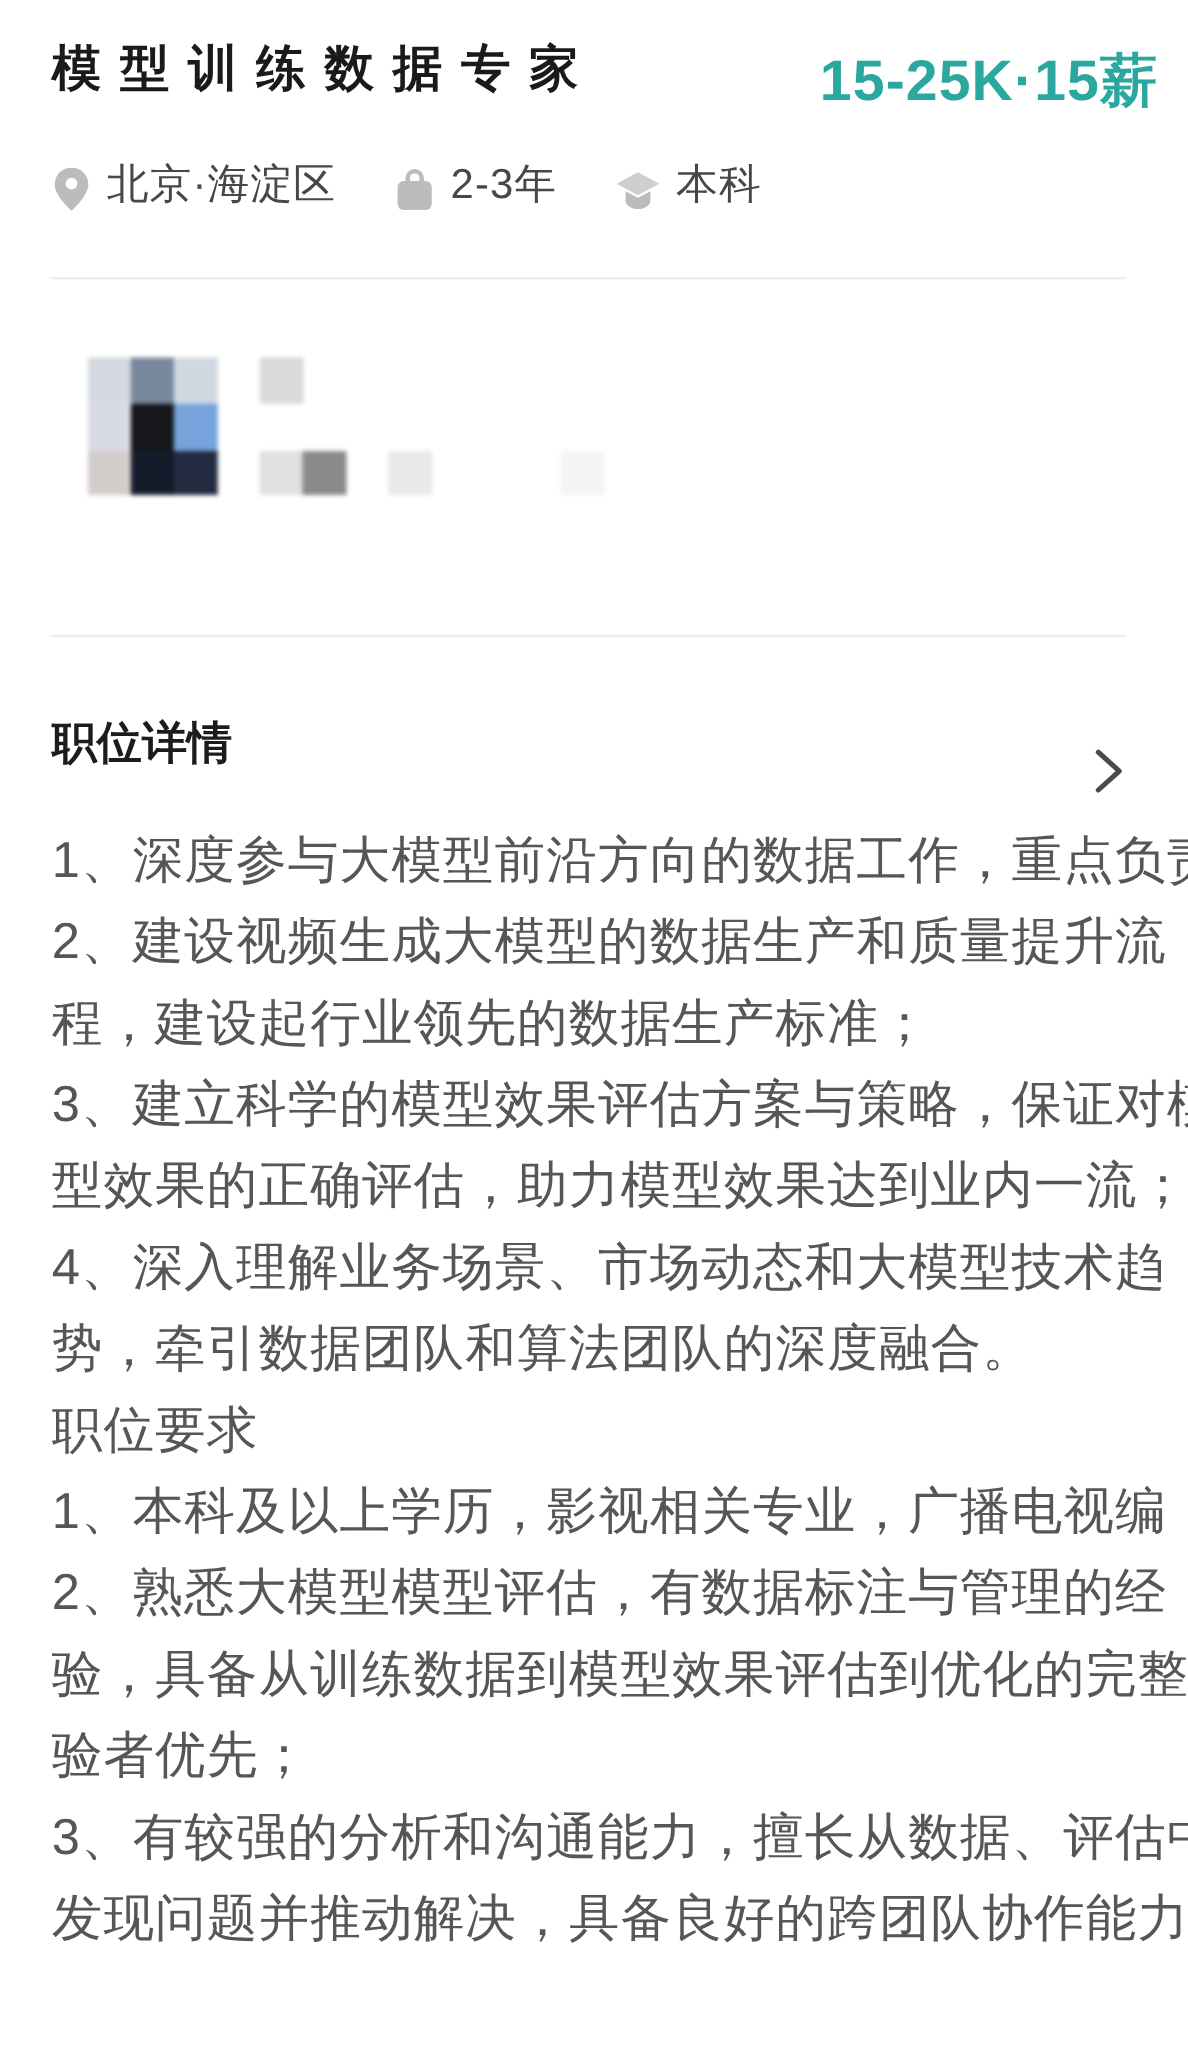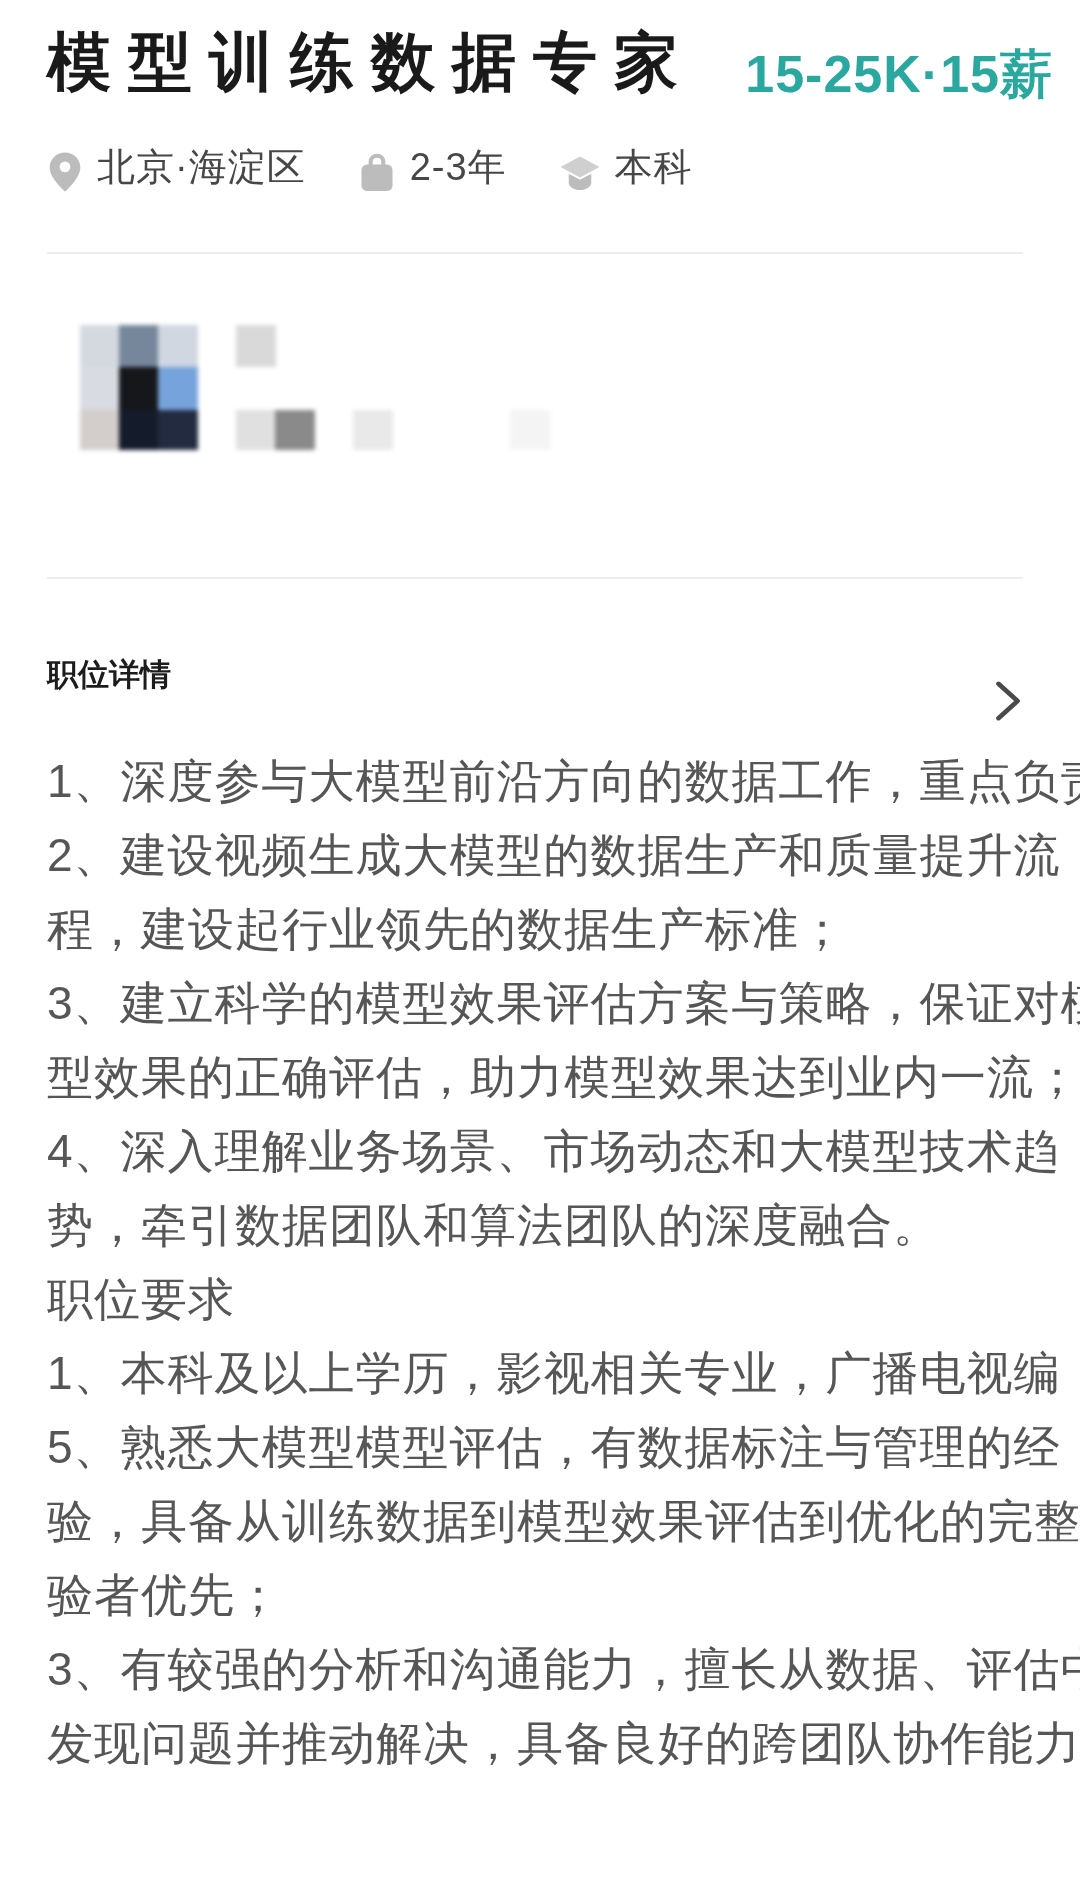--- a/index.html
+++ b/index.html
@@ -6,21 +6,21 @@
   body{
     width:1080px;height:1877px;
     background:#ffffff;
     position:relative;
     overflow:hidden;
     font-family:"Liberation Sans","DejaVu Sans",sans-serif;
   }
   
   .job-title{
     position:absolute;left:47px;top:30px;
-    font-size:64px;line-height:64px;font-weight:600;
+    font-size:45px;line-height:64px;font-weight:600;
     color:#1a1a1a;letter-spacing:17px;white-space:nowrap;
   }
   .job-salary{
     position:absolute;right:27px;top:48px;
     font-size:52px;line-height:52px;font-weight:600;
     letter-spacing:1px;white-space:nowrap;margin-left:29px;
   }
   .info-row{
     position:absolute;left:47px;top:142px;
     display:flex;align-items:center;
@@ -35,21 +35,21 @@
   .divider.one{top:252px;}
   .divider.two{top:577px;}
   
   .media-row{position:absolute;left:0;top:300px;width:1080px;height:180px;cursor:pointer;}
   .mosaic{position:absolute;left:0;top:0;width:100%;height:100%;filter:blur(2px);}
   .tile{position:absolute;}
   .chevron{position:absolute;left:992px;top:380px;}
   
   .section-title{
     position:absolute;left:47px;top:650px;
-    font-size:31px;line-height:50px;font-weight:700;color:#1c1c1c;
+    font-size:41px;line-height:50px;font-weight:700;color:#1c1c1c;
   }
   .desc{
     position:absolute;left:47px;top:744px;width:986px;
     font-size:46px;line-height:74px;color:#565656;letter-spacing:1px;
   }
   .desc .line{white-space:nowrap;}
 </style>
 </head>
 <body>
 
@@ -119,18 +119,18 @@
 <div class="desc">
   <div class="line">1、深度参与大模型前沿方向的数据工作，重点负责</div>
   <div class="line">2、建设视频生成大模型的数据生产和质量提升流</div>
   <div class="line">程，建设起行业领先的数据生产标准；</div>
   <div class="line">3、建立科学的模型效果评估方案与策略，保证对模</div>
   <div class="line">型效果的正确评估，助力模型效果达到业内一流；</div>
   <div class="line">4、深入理解业务场景、市场动态和大模型技术趋</div>
   <div class="line">势，牵引数据团队和算法团队的深度融合。</div>
   <div class="line">职位要求</div>
   <div class="line">1、本科及以上学历，影视相关专业，广播电视编</div>
-  <div class="line">5、熟悉大模型模型评估，有数据标注与管理的经</div>
+  <div class="line">2、熟悉大模型模型评估，有数据标注与管理的经</div>
   <div class="line">验，具备从训练数据到模型效果评估到优化的完整经</div>
   <div class="line">验者优先；</div>
   <div class="line">3、有较强的分析和沟通能力，擅长从数据、评估中</div>
   <div class="line">发现问题并推动解决，具备良好的跨团队协作能力</div>
 </div>
 
 </body></html>

